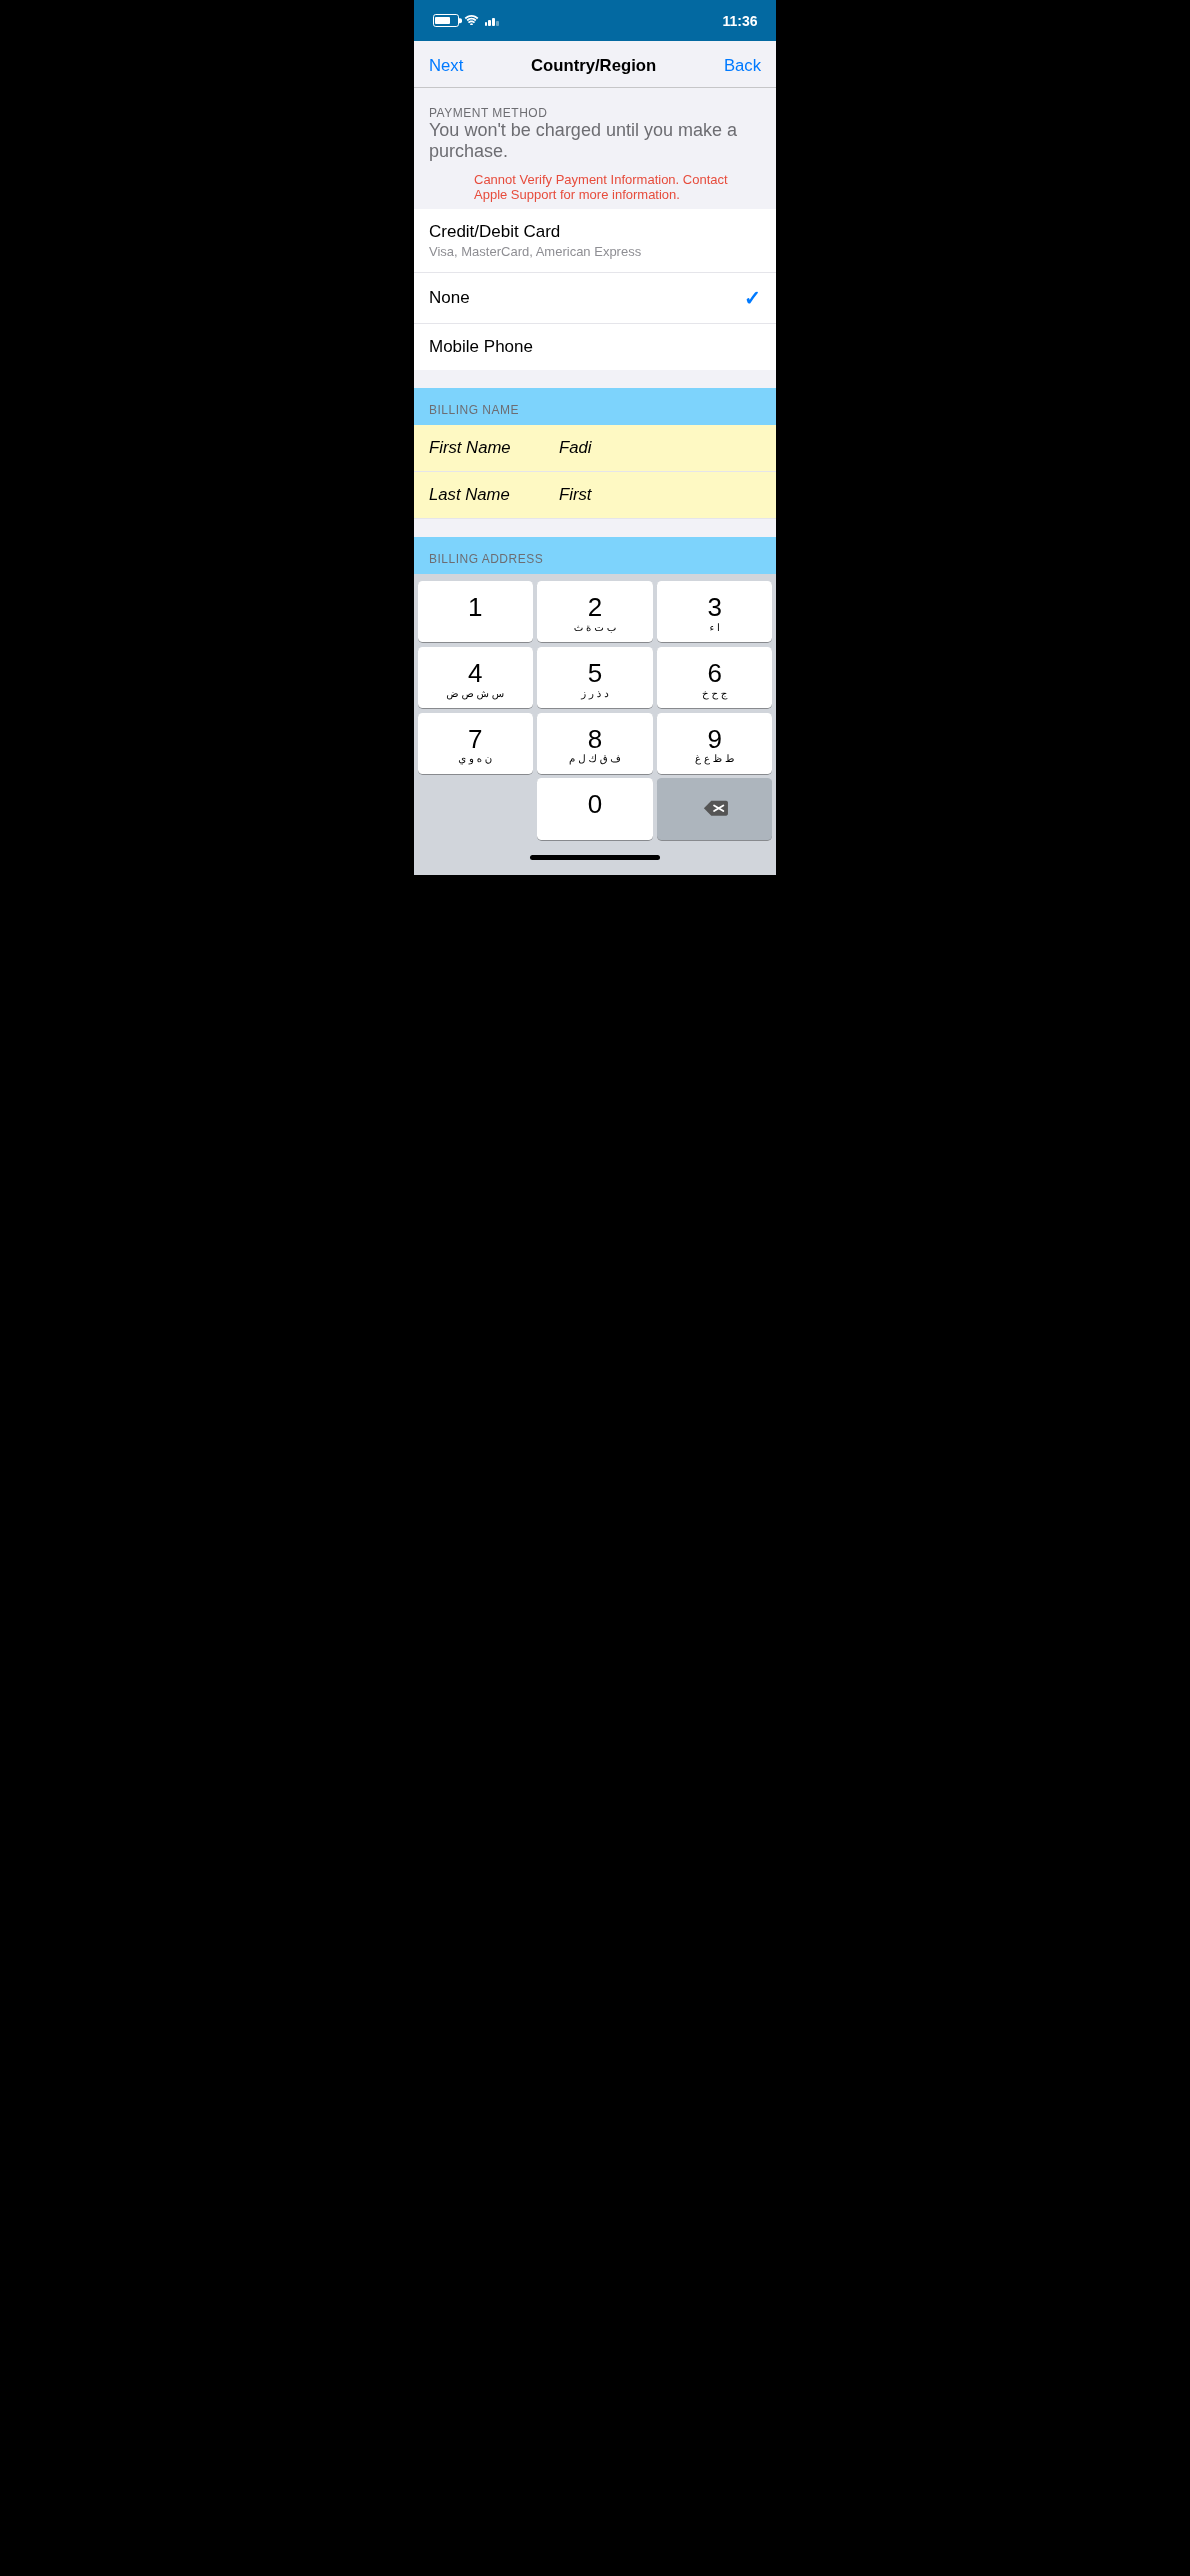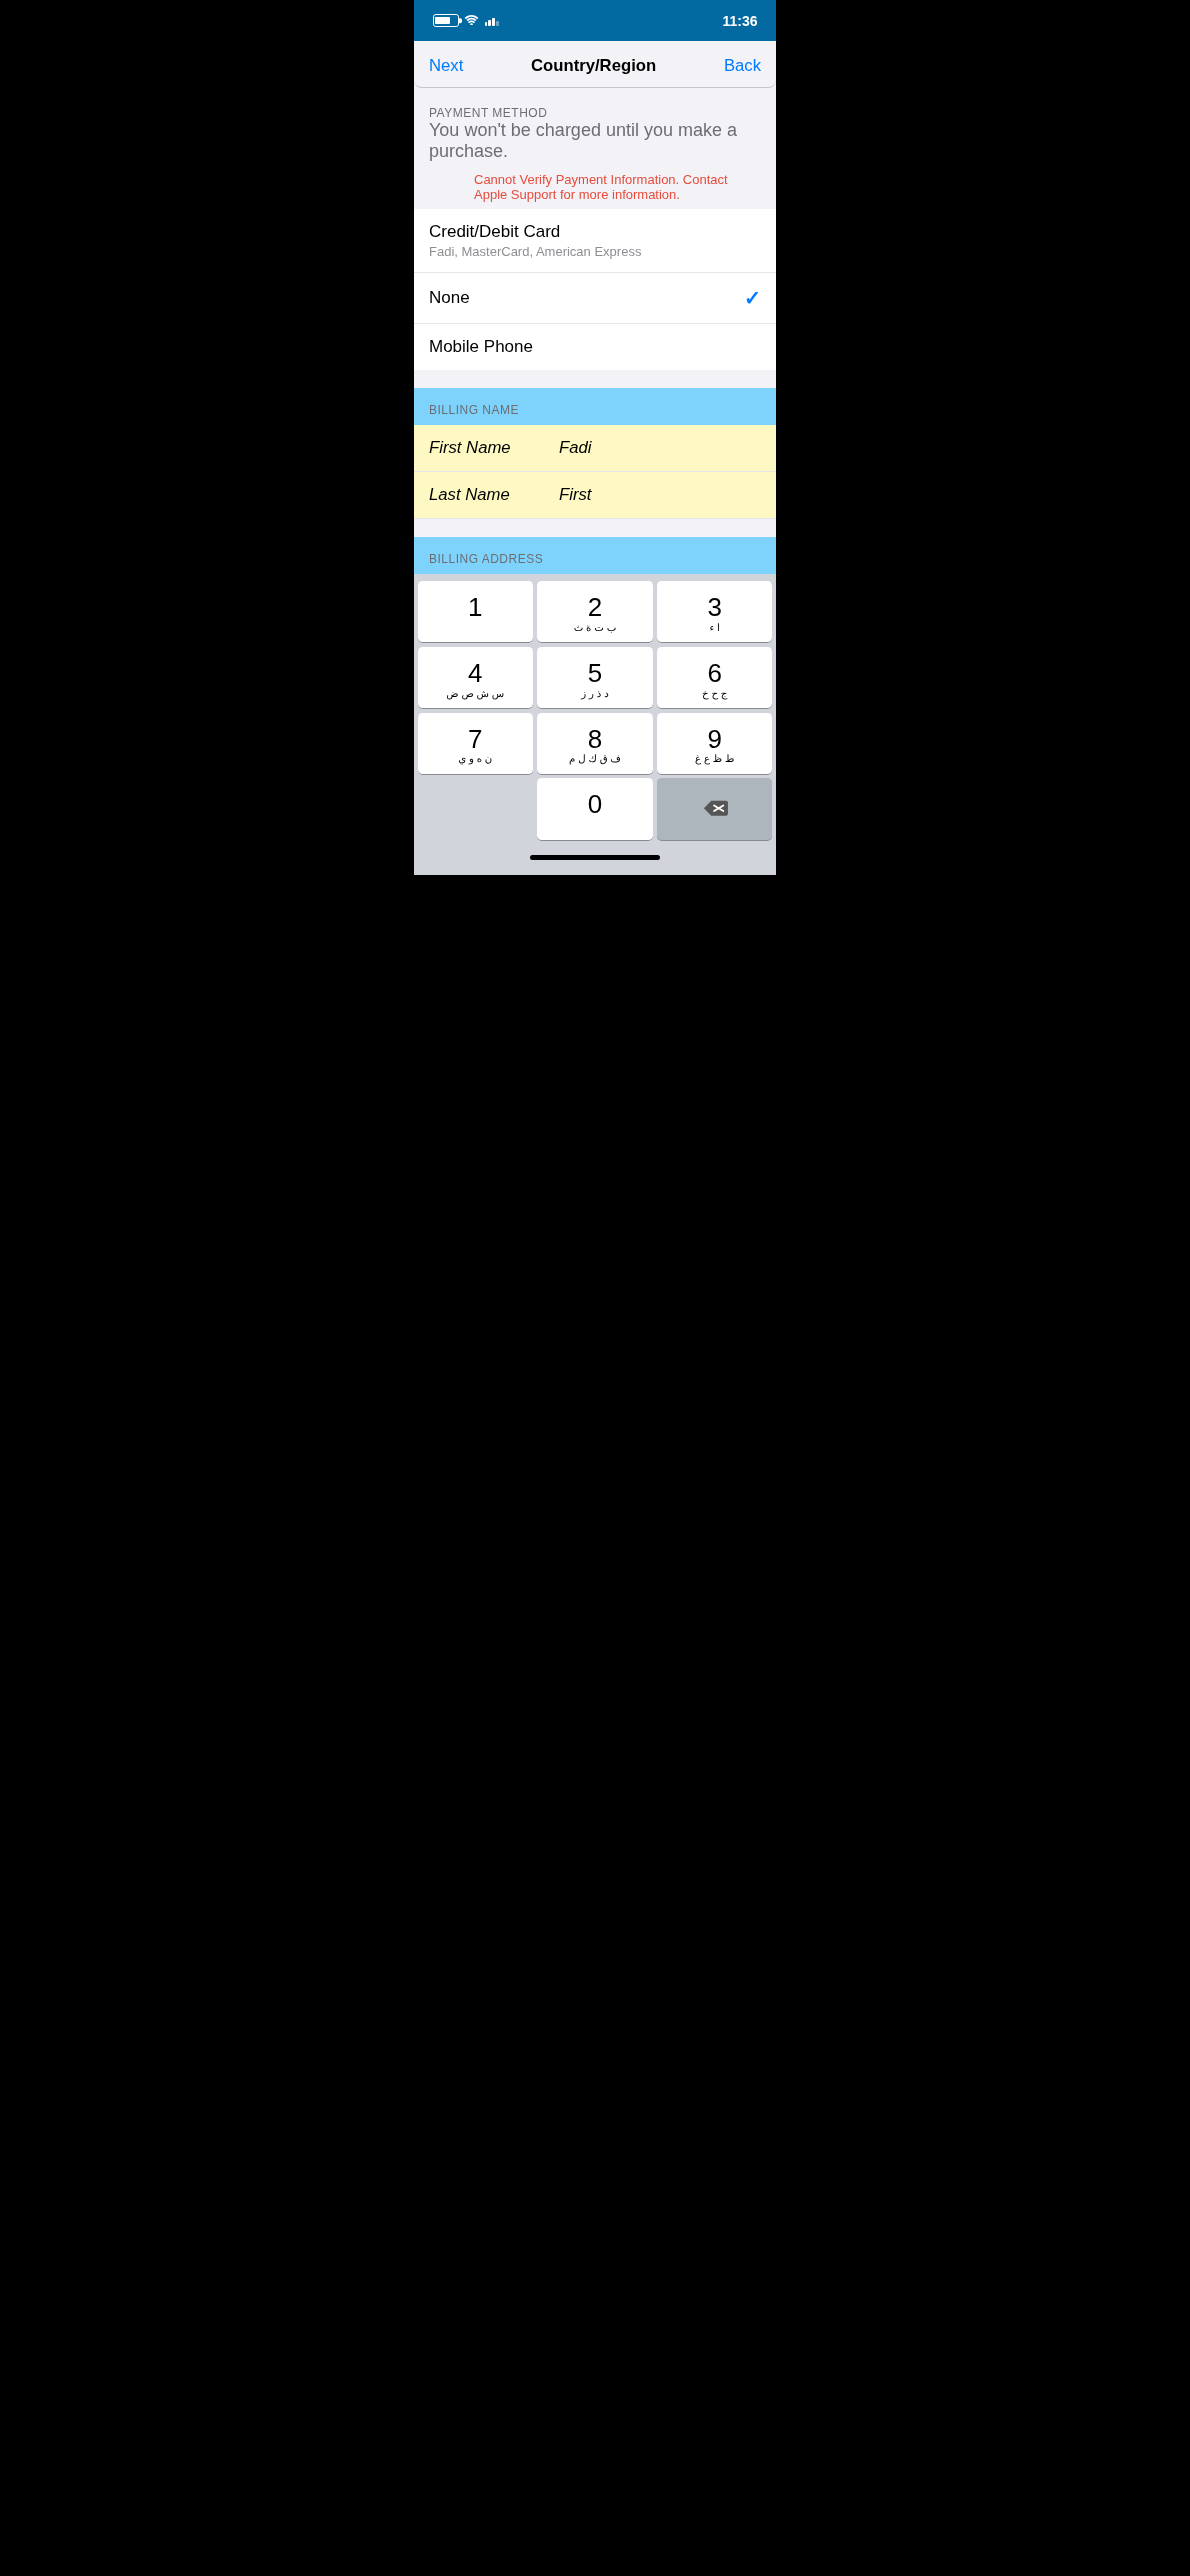--- a/index.html
+++ b/index.html
@@ -93,21 +93,20 @@
     }
 
     
     .nav-bar {
       background: #f2f2f7;
       padding: 11px 15px 7.4px;
       display: flex;
       align-items: center;
       justify-content: space-between;
       border-bottom: 0.9px solid #c6c6c8;
-      border-radius: 8px;
     }
 
     .nav-btn {
       color: #007aff;
       font-size: 16.7px;
       background: none;
       border: none;
       cursor: pointer;
       padding: 3.7px 0;
       font-family: inherit;
@@ -330,21 +329,21 @@
     <div class="section-header">
       <div class="section-label">PAYMENT METHOD</div>
       <div class="section-subtitle">You won't be charged until you make a purchase.</div>
       <div class="error-text">Cannot Verify Payment Information. Contact Apple Support for more information.</div>
     </div>
 
     <div class="list-card">
       <div class="list-item">
         <div>
           <div class="list-item-title">Credit/Debit Card</div>
-          <div class="list-item-subtitle">Fadi, MasterCard, American Express</div>
+          <div class="list-item-subtitle">Visa, MasterCard, American Express</div>
         </div>
       </div>
       <div class="list-item">
         <div class="list-item-title">None</div>
         <div class="checkmark">✓</div>
       </div>
       <div class="list-item">
         <div>
           <div class="list-item-title">Mobile Phone</div>
         </div>

